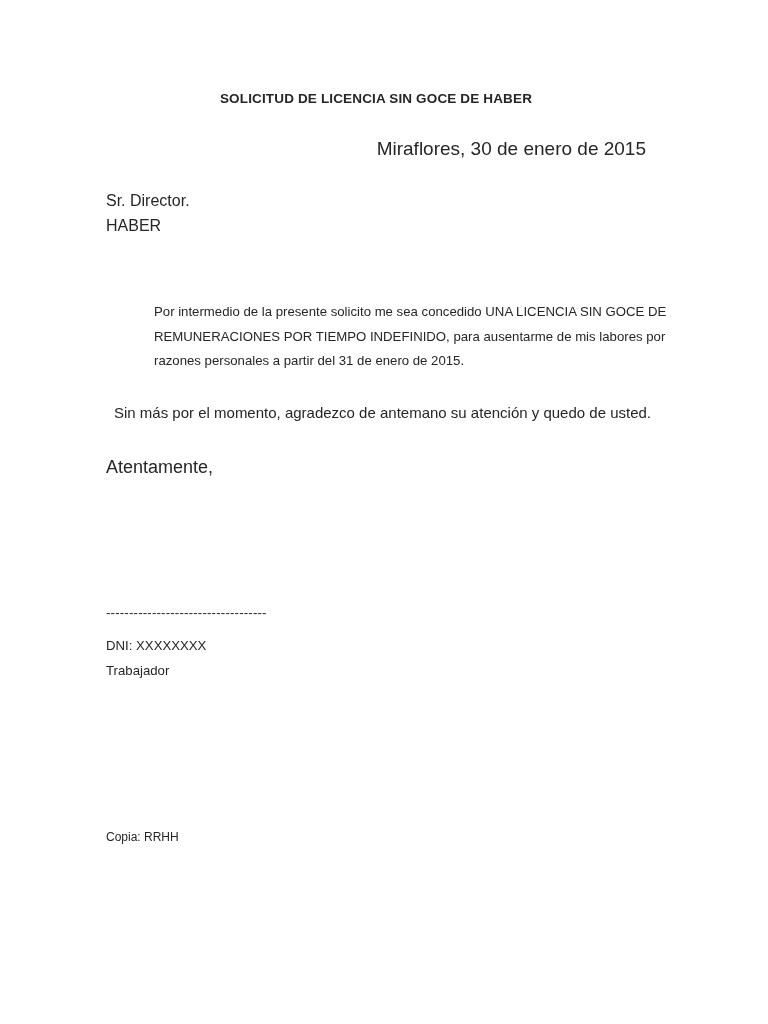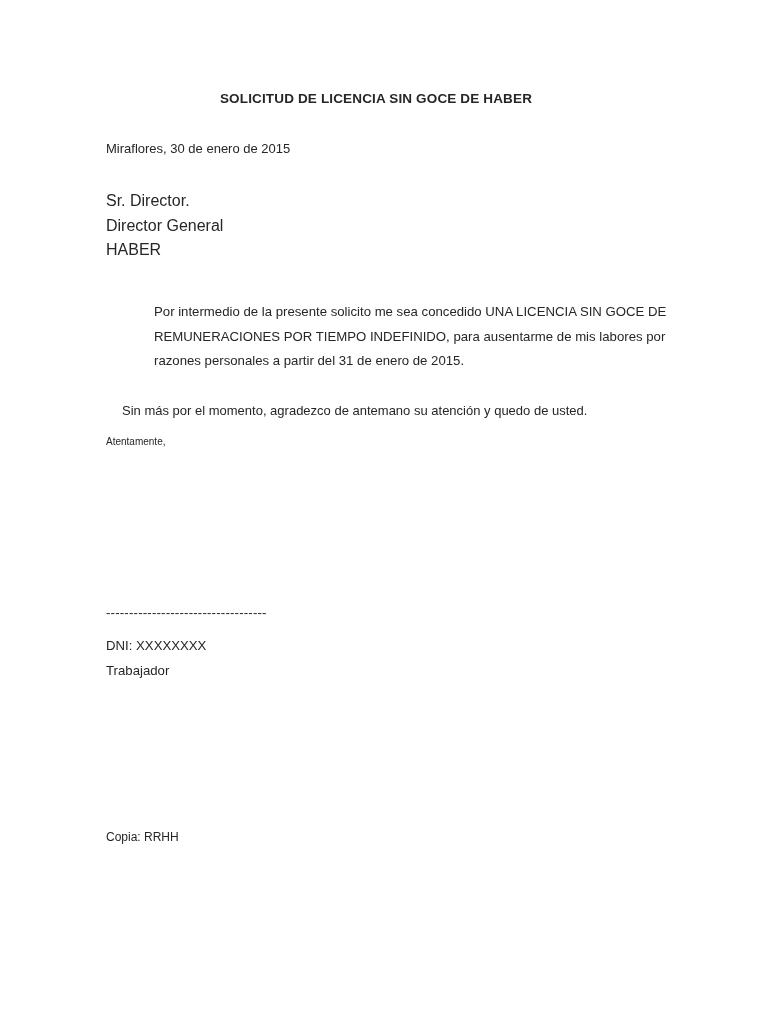--- a/index.html
+++ b/index.html
@@ -39,21 +39,22 @@
     left: 0;
     top: 91px;
     width: 540px;
     line-height: 16px;
   }
   .date-line {
     position: absolute;
     left: 0;
     top: 140px;
     width: 540px;
-    font-size: 13px;
+    text-align: right;
+    font-size: 19px;
     line-height: 17px;
   }
   .recipient {
     position: absolute;
     left: 0;
     top: 189px;
     width: 540px;
     font-size: 16px;
     line-height: 24.5px;
   }
@@ -66,32 +67,32 @@
     left: 0;
     top: 287px;
     width: 541px;
     font-size: 13.2px;
     line-height: 24.5px;
     text-align: left;
     margin-left: 48px;
   }
   .closing-par {
     position: absolute;
-    left: 16px;
+    left: 8px;
     top: 386px;
     width: 540px;
-    font-size: 13px;
+    font-size: 15px;
     line-height: 24.5px;
   }
   .salutation {
     position: absolute;
     left: 0;
-    top: 433px;
+    top: 459px;
     width: 540px;
-    font-size: 10px;
+    font-size: 18px;
     line-height: 17px;
   }
   .sig-rule {
     position: absolute;
     left: 0;
     top: 604px;
     width: 540px;
     font-size: 13.2px;
     line-height: 17px;
     letter-spacing: 0.2px;
@@ -124,21 +125,20 @@
 
 <div class="page">
   <div class="content">
 
     <h1 class="doc-title">SOLICITUD DE LICENCIA SIN GOCE DE HABER</h1>
 
     <div class="date-line">Miraflores, 30 de enero de 2015</div>
 
     <div class="recipient">
       <span class="line">Sr. Director.</span>
-      <span class="line">Director General</span>
       <span class="line">HABER</span>
     </div>
 
     <p class="body-par">Por intermedio de la presente solicito me sea concedido UNA LICENCIA SIN GOCE DE REMUNERACIONES POR TIEMPO INDEFINIDO, para ausentarme de mis labores por razones personales a partir del 31 de enero de 2015.</p>
 
     <p class="closing-par">Sin más por el momento, agradezco de antemano su atención y quedo de usted.</p>
 
     <div class="salutation">Atentamente,</div>
 
     <div class="sig-rule">-----------------------------------</div>

